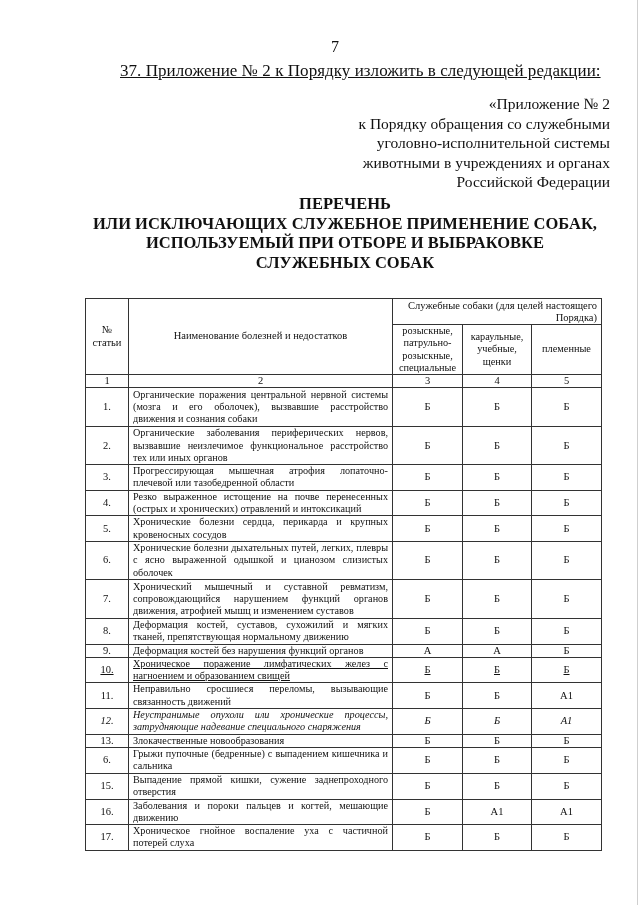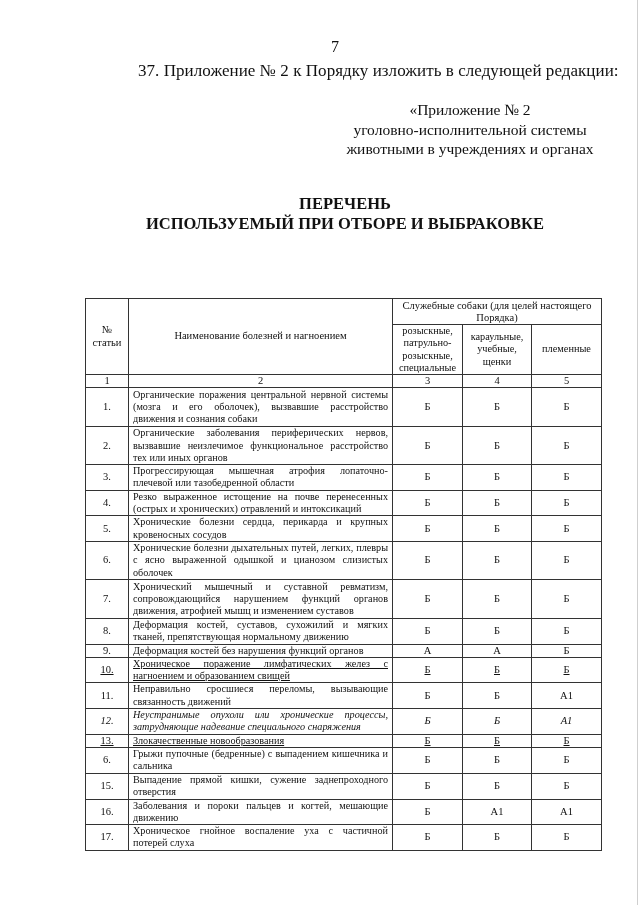--- a/index.html
+++ b/index.html
@@ -1,74 +1,78 @@
 <!DOCTYPE html>
 <html><head>
 <meta charset="utf-8">
 <style>
   html, body { margin: 0; padding: 0; }
   body {
     width: 640px; height: 905px; background: #ffffff; position: relative; overflow: hidden;
     font-family: "Liberation Serif", "DejaVu Serif", serif; color: #111;
   }
   .page-num { position: absolute; top: 38px; left: 0; width: 100%; text-align: center; font-size: 16px; padding-left: 30px; box-sizing: border-box; }
-  .intro { position: absolute; top: 61px; left: 138px; font-size: 17px; letter-spacing: 0.05px; }
-  .appendix { position: absolute; top: 100px; left: 330px; width: 280px; text-align: center; font-size: 15.5px; line-height: 19.5px; }
+  .intro { position: absolute; top: 61px; left: 120px; font-size: 17px; letter-spacing: 0.05px; text-decoration: underline; }
+  .appendix { position: absolute; top: 94px; left: 330px; width: 280px; text-align: right; font-size: 15.5px; line-height: 19.5px; }
   .title { position: absolute; top: 194px; left: 85px; width: 520px; text-align: center; font-weight: bold; font-size: 16.5px; line-height: 19.5px; }
   .scan-edge { position: absolute; top: 0; right: 2px; width: 1px; height: 905px; background: #cfcfcf; }
 
   table.list {
     position: absolute; top: 298px; left: 85px; width: 516px;
     border-collapse: collapse; table-layout: fixed;
     font-size: 10.2px; line-height: 12.3px;
   }
   table.list td, table.list th {
     border: 1px solid #333; padding: 0 4px; font-weight: normal; vertical-align: middle;
   }
   col.c1 { width: 43px; } col.c2 { width: 264px; } col.c3 { width: 70px; } col.c4 { width: 69px; } col.c5 { width: 70px; }
   .hdr-num, .hdr-name { text-align: center; font-size: 10.5px; }
-  .hdr-group { text-align: center; font-size: 10.5px; height: 25px; line-height: 12px; }
+  .hdr-group { text-align: right; font-size: 10.5px; height: 25px; line-height: 12px; }
   .hdr-sub { text-align: center; font-size: 10.3px; line-height: 12.3px; height: 48px; padding: 0 1px !important; }
   .colnum td { text-align: center; height: 12px; line-height: 12px; font-size: 10.5px; }
   td.num { text-align: center; font-size: 10.5px; }
   td.name { text-align: justify; text-align-last: left; padding: 0 3px 0 4px; }
   td.val { text-align: center; font-size: 10.5px; }
 </style>
 </head>
 <body>
 
 <div class="scan-edge"></div>
 
 <div class="page-num">7</div>
 
 <div class="intro">37. Приложение № 2 к Порядку изложить в следующей редакции:</div>
 
 <div class="appendix">
   <div>«Приложение № 2</div>
+  <div>к Порядку обращения со служебными</div>
   <div>уголовно-исполнительной системы</div>
   <div>животными в учреждениях и органах</div>
+  <div>Российской Федерации</div>
 </div>
 
 <div class="title">
   <div>ПЕРЕЧЕНЬ</div>
+  <div>ИЛИ ИСКЛЮЧАЮЩИХ СЛУЖЕБНОЕ ПРИМЕНЕНИЕ СОБАК,</div>
   <div>ИСПОЛЬЗУЕМЫЙ ПРИ ОТБОРЕ И ВЫБРАКОВКЕ</div>
+  <div>СЛУЖЕБНЫХ СОБАК</div>
 </div>
 
 <table class="list">
   <colgroup>
     <col class="c1">
       <col class="c2">
       <col class="c3">
       <col class="c4">
       <col class="c5">
   </colgroup>
   <thead>
     <tr>
       <th rowspan="2" class="hdr-num">№ статьи</th>
-      <th rowspan="2" class="hdr-name">Наименование болезней и нагноением</th>
+      <th rowspan="2" class="hdr-name">Наименование болезней и недостатков</th>
       <th colspan="3" class="hdr-group">Служебные собаки (для целей настоящего Порядка)</th>
     </tr>
     <tr>
       <th class="hdr-sub">розыскные, патрульно-розыскные, специальные</th>
       <th class="hdr-sub">караульные, учебные, щенки</th>
       <th class="hdr-sub">племенные</th>
     </tr>
     <tr class="colnum">
       <td>1</td>
       <td>2</td>
@@ -155,21 +159,21 @@
         <td class="val">Б</td>
         <td class="val">А1</td>
       </tr>
       <tr style="height: 25px; font-style: italic;">
         <td class="num">12.</td>
         <td class="name">Неустранимые опухоли или хронические процессы, затрудняющие надевание специального снаряжения</td>
         <td class="val">Б</td>
         <td class="val">Б</td>
         <td class="val">А1</td>
       </tr>
-      <tr style="height: 12px; text-decoration: underline;">
+      <tr style="height: 12px;">
         <td class="num">13.</td>
         <td class="name">Злокачественные новообразования</td>
         <td class="val">Б</td>
         <td class="val">Б</td>
         <td class="val">Б</td>
       </tr>
       <tr style="height: 25px;">
         <td class="num">6.</td>
         <td class="name">Грыжи пупочные (бедренные) с выпадением кишечника и сальника</td>
         <td class="val">Б</td>

